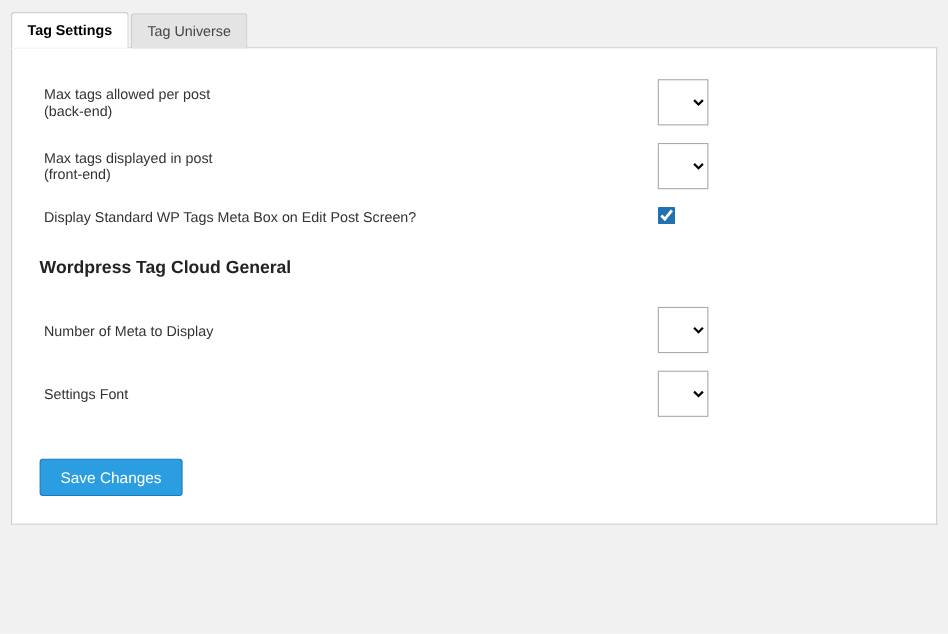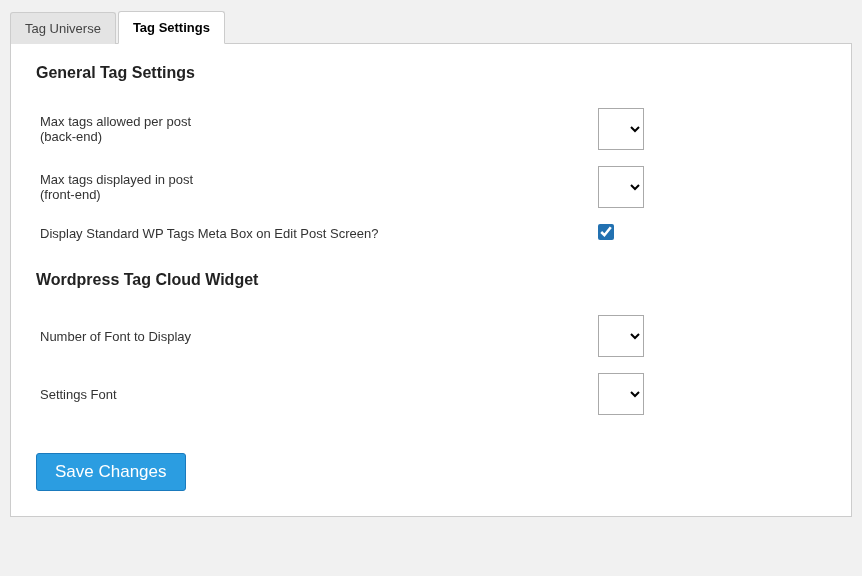--- a/index.html
+++ b/index.html
@@ -105,48 +105,47 @@
       height: 16px;
       cursor: pointer;
       accent-color: #2271b1;
     }
 
     .save-btn {
       background: #2b9de1;
       color: #fff;
       border: 1px solid #1a7abd;
       padding: 8px 18px;
-      font-size: 17px;
+      font-size: 14px;
       cursor: pointer;
       border-radius: 3px;
       margin-top: 20px;
     }
 
     .section-divider {
       margin-top: 20px;
     }
   </style>
 </head>
 <body>
 
 <div class="page-wrapper">
   <div class="tabs-bar">
+    <div class="tab active">
+      <span>Tag Settings</span>
+    </div>
     <div class="tab">
       <span>Tag Universe</span>
     </div>
-    <div class="tab active">
-      <span>Tag Settings</span>
-    </div>
   </div>
 
   <div class="content-area">
 
     
     <div>
-      <div class="section-title">General Tag Settings</div>
 
       <table class="settings-table">
         <tbody>
           <tr>
             <td>
               Max tags allowed per post<br>(back-end)
             </td>
             <td>
               <select>
                 <option>5</option>
@@ -183,26 +182,26 @@
             <td>
               <input type="checkbox" checked="" style="">
             </td>
           </tr>
         </tbody>
       </table>
     </div>
 
     
     <div class="section-divider">
-      <div class="section-title">Wordpress Tag Cloud Widget</div>
+      <div class="section-title">Wordpress Tag Cloud General</div>
 
       <table class="settings-table">
         <tbody>
           <tr>
-            <td>Number of Font to Display</td>
+            <td>Number of Meta to Display</td>
             <td>
               <select>
                 <option>10</option>
                 <option>15</option>
                 <option>20</option>
                 <option>25</option>
                 <option>30</option>
                 <option>35</option>
                 <option>40</option>
                 <option selected="">45</option>

